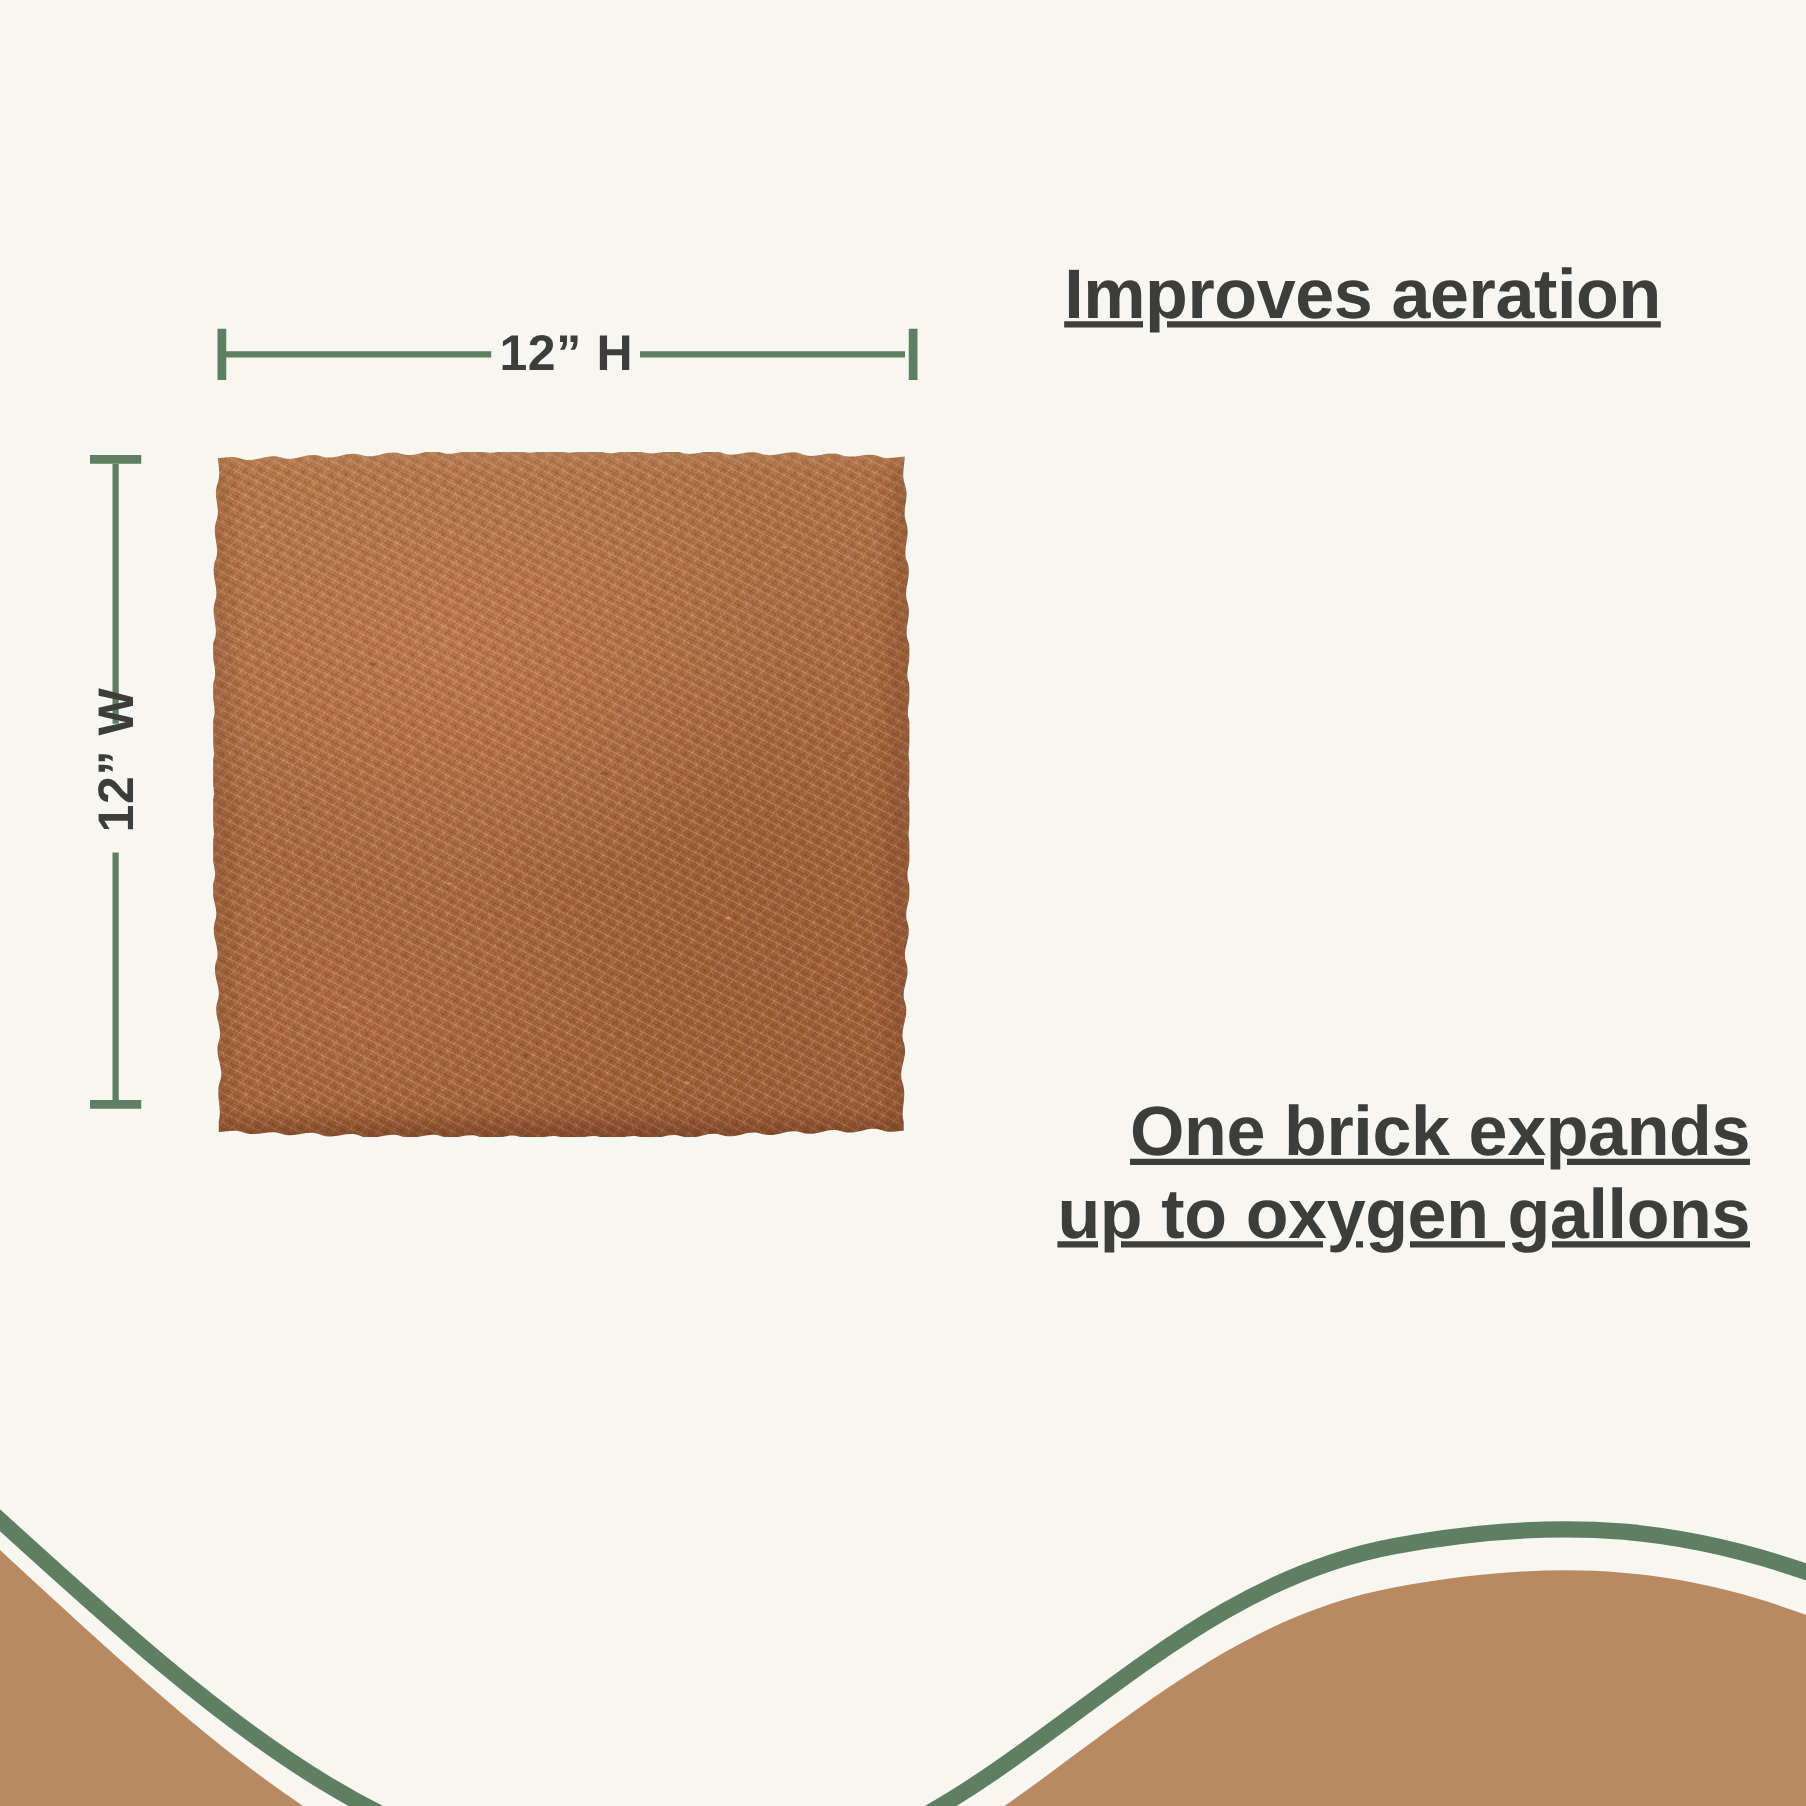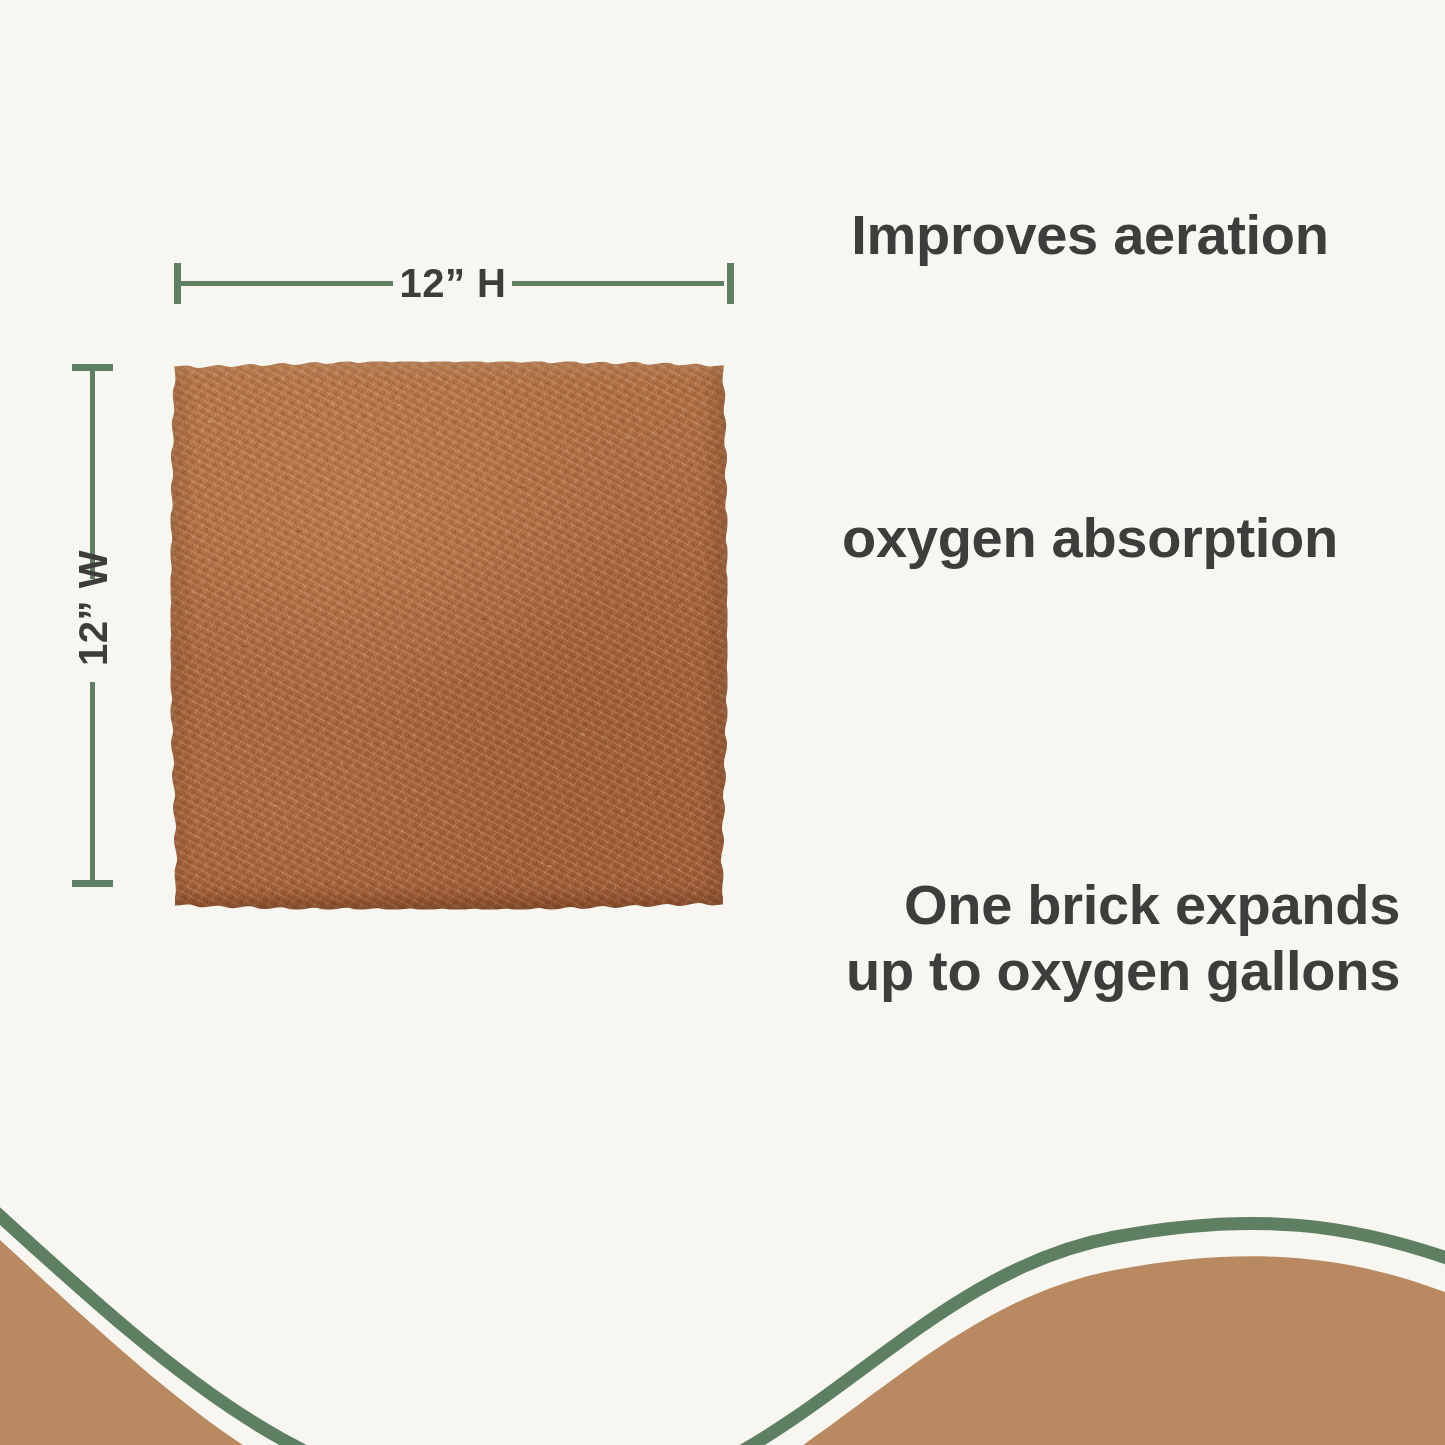--- a/index.html
+++ b/index.html
@@ -188,20 +188,21 @@
   }
   .benefit {
     position: absolute;
     width: 100%;
     text-align: center;
     color: #3D3D3B;
     font-size: 56px;
     font-weight: bold;
     line-height: 1.18;
     letter-spacing: -0.3px;
+    text-decoration: underline;
   }
   .benefit-1 { top: 202px; }
   .benefit-2 { top: 505px; }
   .benefit-3 { top: 872px; text-align: right; }
   .benefit .ln { display: block; white-space: nowrap; }
 
   
 
   .wave {
     position: absolute;
@@ -274,21 +275,20 @@
     </div>
   </div>
 
   <div class="copy-column">
 
     <div class="benefit benefit-1">
       <span class="ln">Improves aeration</span>
     </div>
 
     <div class="benefit benefit-2">
-      <span class="ln">oxygen  absorption</span>
     </div>
 
     <div class="benefit benefit-3">
       <span class="ln">One brick expands</span>
       <span class="ln">up to oxygen gallons</span>
     </div>
   </div>
 
   <div class="wave">
     <svg viewBox="0 0 1445 300" preserveAspectRatio="none" aria-hidden="true">

